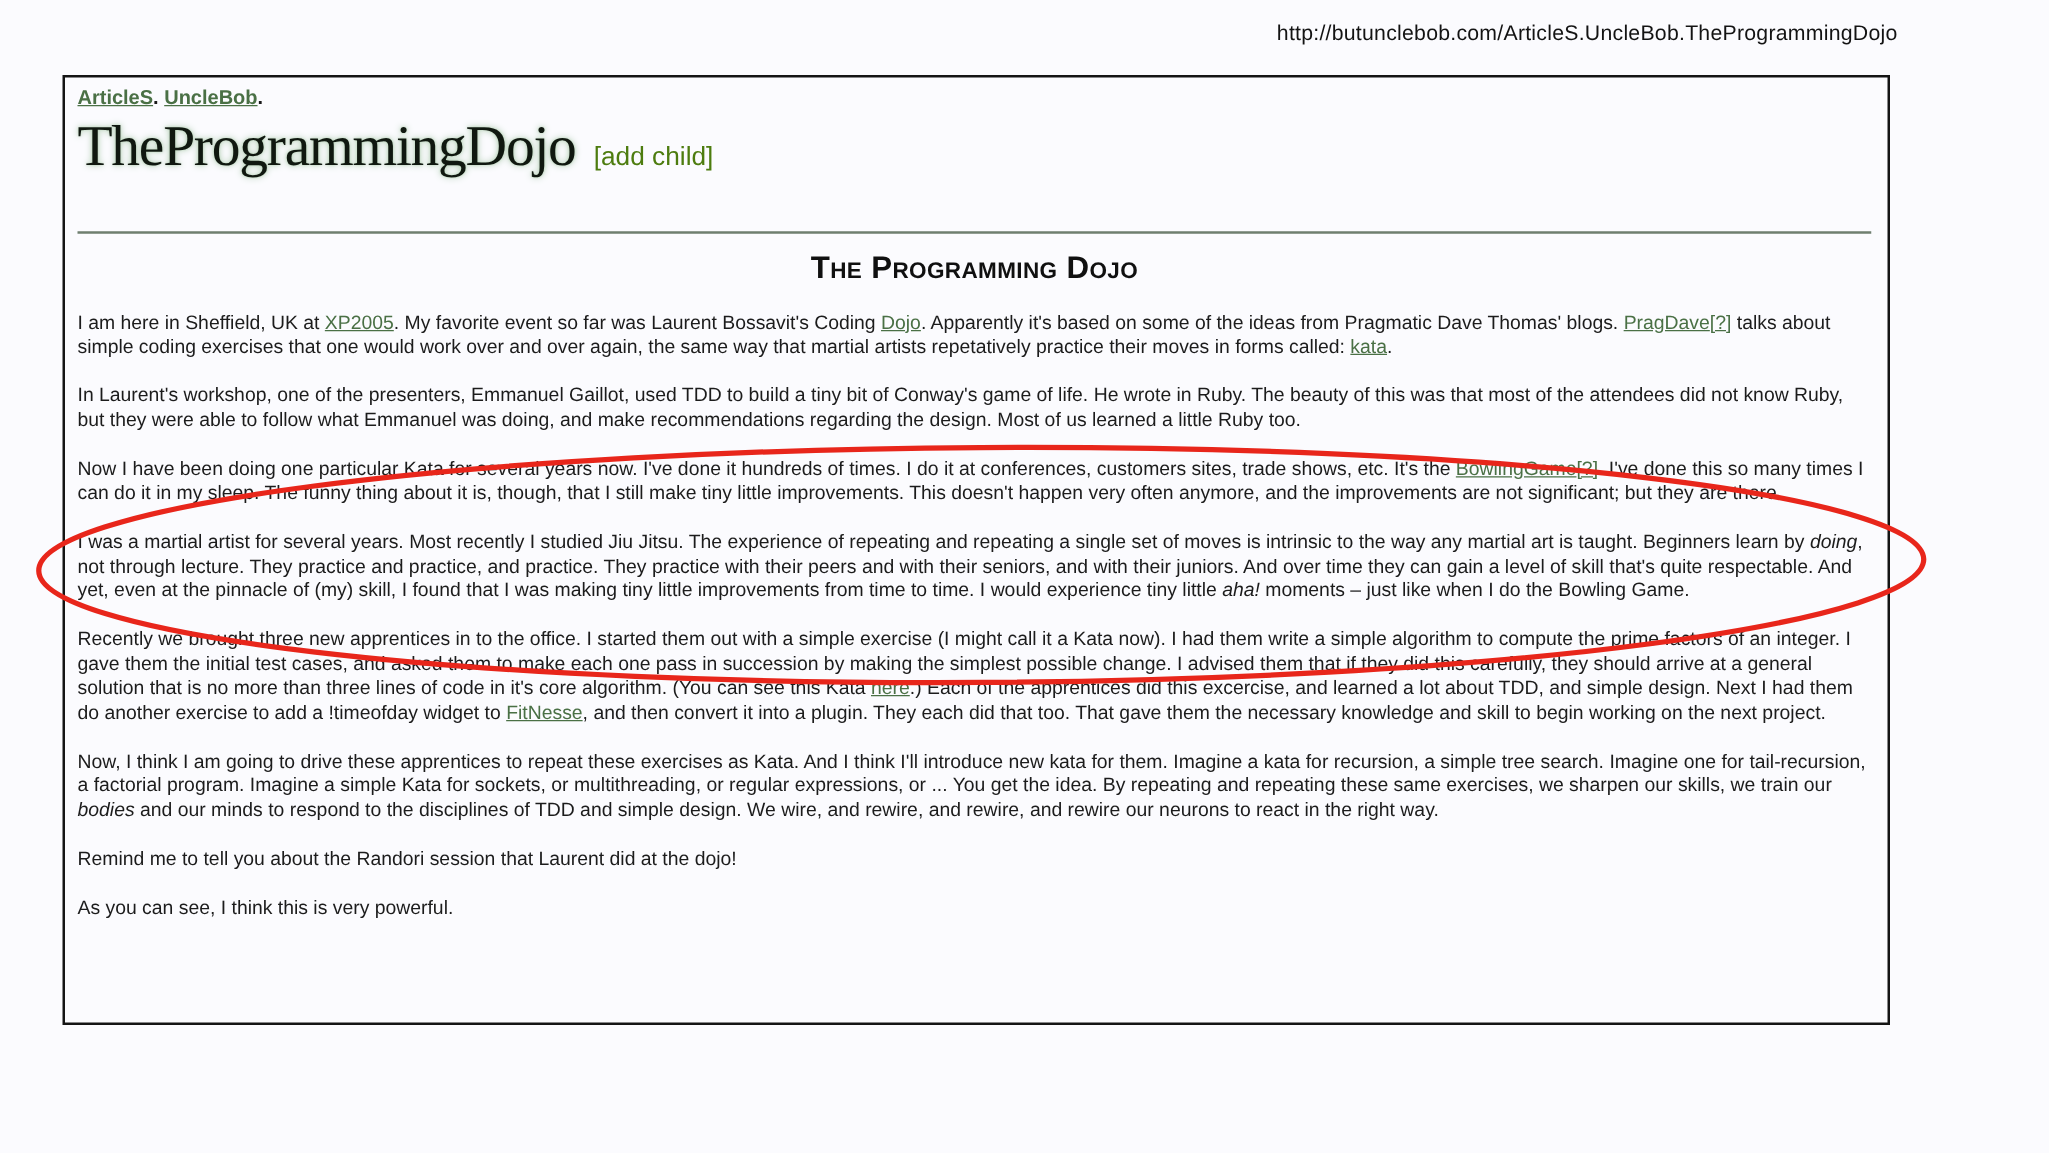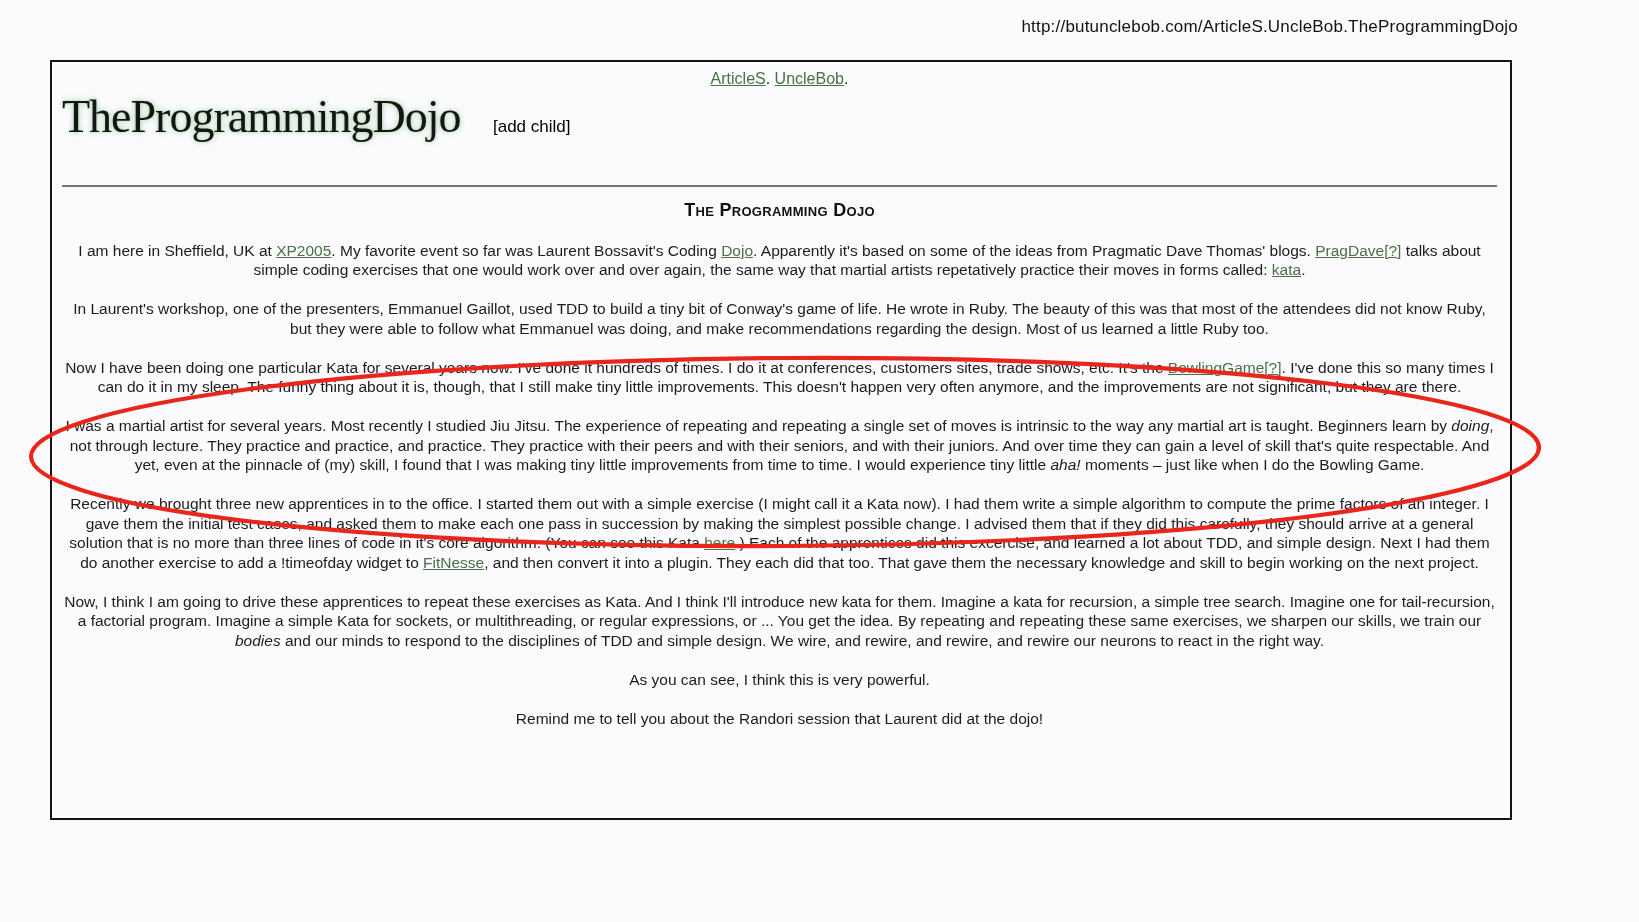--- a/index.html
+++ b/index.html
@@ -14,42 +14,42 @@
     font-size:17px;color:#131313;letter-spacing:0.2px;
     white-space:nowrap;
   }
   .content-box{
     position:absolute;left:50px;top:60px;width:1462px;min-height:760px;
     box-sizing:border-box;
     border:2px solid #141414;
     background:#fbfbfe;
     padding:8px 13px 26px 10px;
   }
-  .breadcrumb{font-size:16px;font-weight:normal;color:#1a1a1a;text-align:center;}
+  .breadcrumb{font-size:16px;font-weight:bold;color:#1a1a1a;}
   .breadcrumb a{color:var(--link,#4a7045);text-decoration:underline;cursor:pointer;}
   .breadcrumb span{color:#1a1a1a;}
   .title-row{margin-top:2px;white-space:nowrap;}
   .page-title{
     font-size:46px;color:#101810;letter-spacing:-1px;
     text-shadow:0 0 6px #a9c8a9, 0 0 2px #bed8be;
     font-family:Liberation Serif, serif;
   }
   .add-child{
-    font-size:17px;color:#000000;margin-left:28px;text-decoration:none;cursor:pointer;
+    font-size:21px;color:#4d7c0f;margin-left:10px;text-decoration:none;cursor:pointer;
     vertical-align:baseline;
   }
   hr.rule{
     border:none;border-top:2px solid #6f7f6f;
     margin:42px 0 0 0;
   }
   .article-heading{
     text-align:center;font-weight:bold;font-variant:small-caps;
-    font-size:18px;color:#101010;margin-top:13px;letter-spacing:0.3px;
+    font-size:25px;color:#101010;margin-top:13px;letter-spacing:0.3px;
   }
-  .article-body{font-size:15.5px;line-height:19.5px;margin-top:5px;color:#1c1c1c;text-align:center;}
+  .article-body{font-size:15.5px;line-height:19.5px;margin-top:5px;color:#1c1c1c;}
   .article-body p{margin:19.5px 0 0 0;}
   .article-body a.wiki-link{color:var(--link,#4a7045);text-decoration:underline;cursor:pointer;}
   .article-body em{font-style:italic;}
   .annotation{
     position:absolute;left:0;top:0;width:1639px;height:922px;
     pointer-events:none;z-index:5;
   }
 </style>
 </head>
 <body>
@@ -64,20 +64,20 @@
   </div>
   <hr class="rule">
   <div class="article-heading">The Programming Dojo</div>
   <div class="article-body" id="paragraphs">
       <p><span>I am here in Sheffield, UK at </span><a class="wiki-link">XP2005</a><span>. My favorite event so far was Laurent Bossavit's Coding </span><a class="wiki-link">Dojo</a><span>. Apparently it's based on some of the ideas from Pragmatic Dave Thomas' blogs. </span><a class="wiki-link">PragDave</a><a class="wiki-link">[?]</a><span> talks about simple coding exercises that one would work over and over again, the same way that martial artists repetatively practice their moves in forms called: </span><a class="wiki-link">kata</a><span>.</span></p>
       <p><span>In Laurent's workshop, one of the presenters, Emmanuel Gaillot, used TDD to build a tiny bit of Conway's game of life. He wrote in Ruby. The beauty of this was that most of the attendees did not know Ruby, but they were able to follow what Emmanuel was doing, and make recommendations regarding the design. Most of us learned a little Ruby too.</span></p>
       <p><span>Now I have been doing one particular Kata for several years now. I've done it hundreds of times. I do it at conferences, customers sites, trade shows, etc. It's the </span><a class="wiki-link">BowlingGame</a><a class="wiki-link">[?]</a><span>. I've done this so many times I can do it in my sleep. The funny thing about it is, though, that I still make tiny little improvements. This doesn't happen very often anymore, and the improvements are not significant; but they are there.</span></p>
       <p><span>I was a martial artist for several years. Most recently I studied Jiu Jitsu. The experience of repeating and repeating a single set of moves is intrinsic to the way any martial art is taught. Beginners learn by </span><em>doing</em><span>, not through lecture. They practice and practice, and practice. They practice with their peers and with their seniors, and with their juniors. And over time they can gain a level of skill that's quite respectable. And yet, even at the pinnacle of (my) skill, I found that I was making tiny little improvements from time to time. I would experience tiny little </span><em>aha!</em><span> moments – just like when I do the Bowling Game.</span></p>
       <p><span>Recently we brought three new apprentices in to the office. I started them out with a simple exercise (I might call it a Kata now). I had them write a simple algorithm to compute the prime factors of an integer. I gave them the initial test cases, and asked them to make each one pass in succession by making the simplest possible change. I advised them that if they did this carefully, they should arrive at a general solution that is no more than three lines of code in it's core algorithm. (You can see this Kata </span><a class="wiki-link">here</a><span>.) Each of the apprentices did this excercise, and learned a lot about TDD, and simple design. Next I had them do another exercise to add a !timeofday widget to </span><a class="wiki-link">FitNesse</a><span>, and then convert it into a plugin. They each did that too. That gave them the necessary knowledge and skill to begin working on the next project.</span></p>
       <p><span>Now, I think I am going to drive these apprentices to repeat these exercises as Kata. And I think I'll introduce new kata for them. Imagine a kata for recursion, a simple tree search. Imagine one for tail-recursion, a factorial program. Imagine a simple Kata for sockets, or multithreading, or regular expressions, or ... You get the idea. By repeating and repeating these same exercises, we sharpen our skills, we train our </span><em>bodies</em><span> and our minds to respond to the disciplines of TDD and simple design. We wire, and rewire, and rewire, and rewire our neurons to react in the right way.</span></p>
+      <p><span>Remind me to tell you about the Randori session that Laurent did at the dojo!</span></p>
       <p><span>As you can see, I think this is very powerful.</span></p>
-      <p><span>Remind me to tell you about the Randori session that Laurent did at the dojo!</span></p>
     </div>
 </div>
 
 <svg class="annotation" viewBox="0 0 1639 922" xmlns="http://www.w3.org/2000/svg">
   <ellipse id="red-ellipse" cx="785" cy="452" rx="754" ry="94" fill="none" stroke="#e8261b" stroke-width="4.2" stroke-linecap="round" transform="rotate(-0.35 785 452)"></ellipse>
 </svg>
 
 </body></html>

